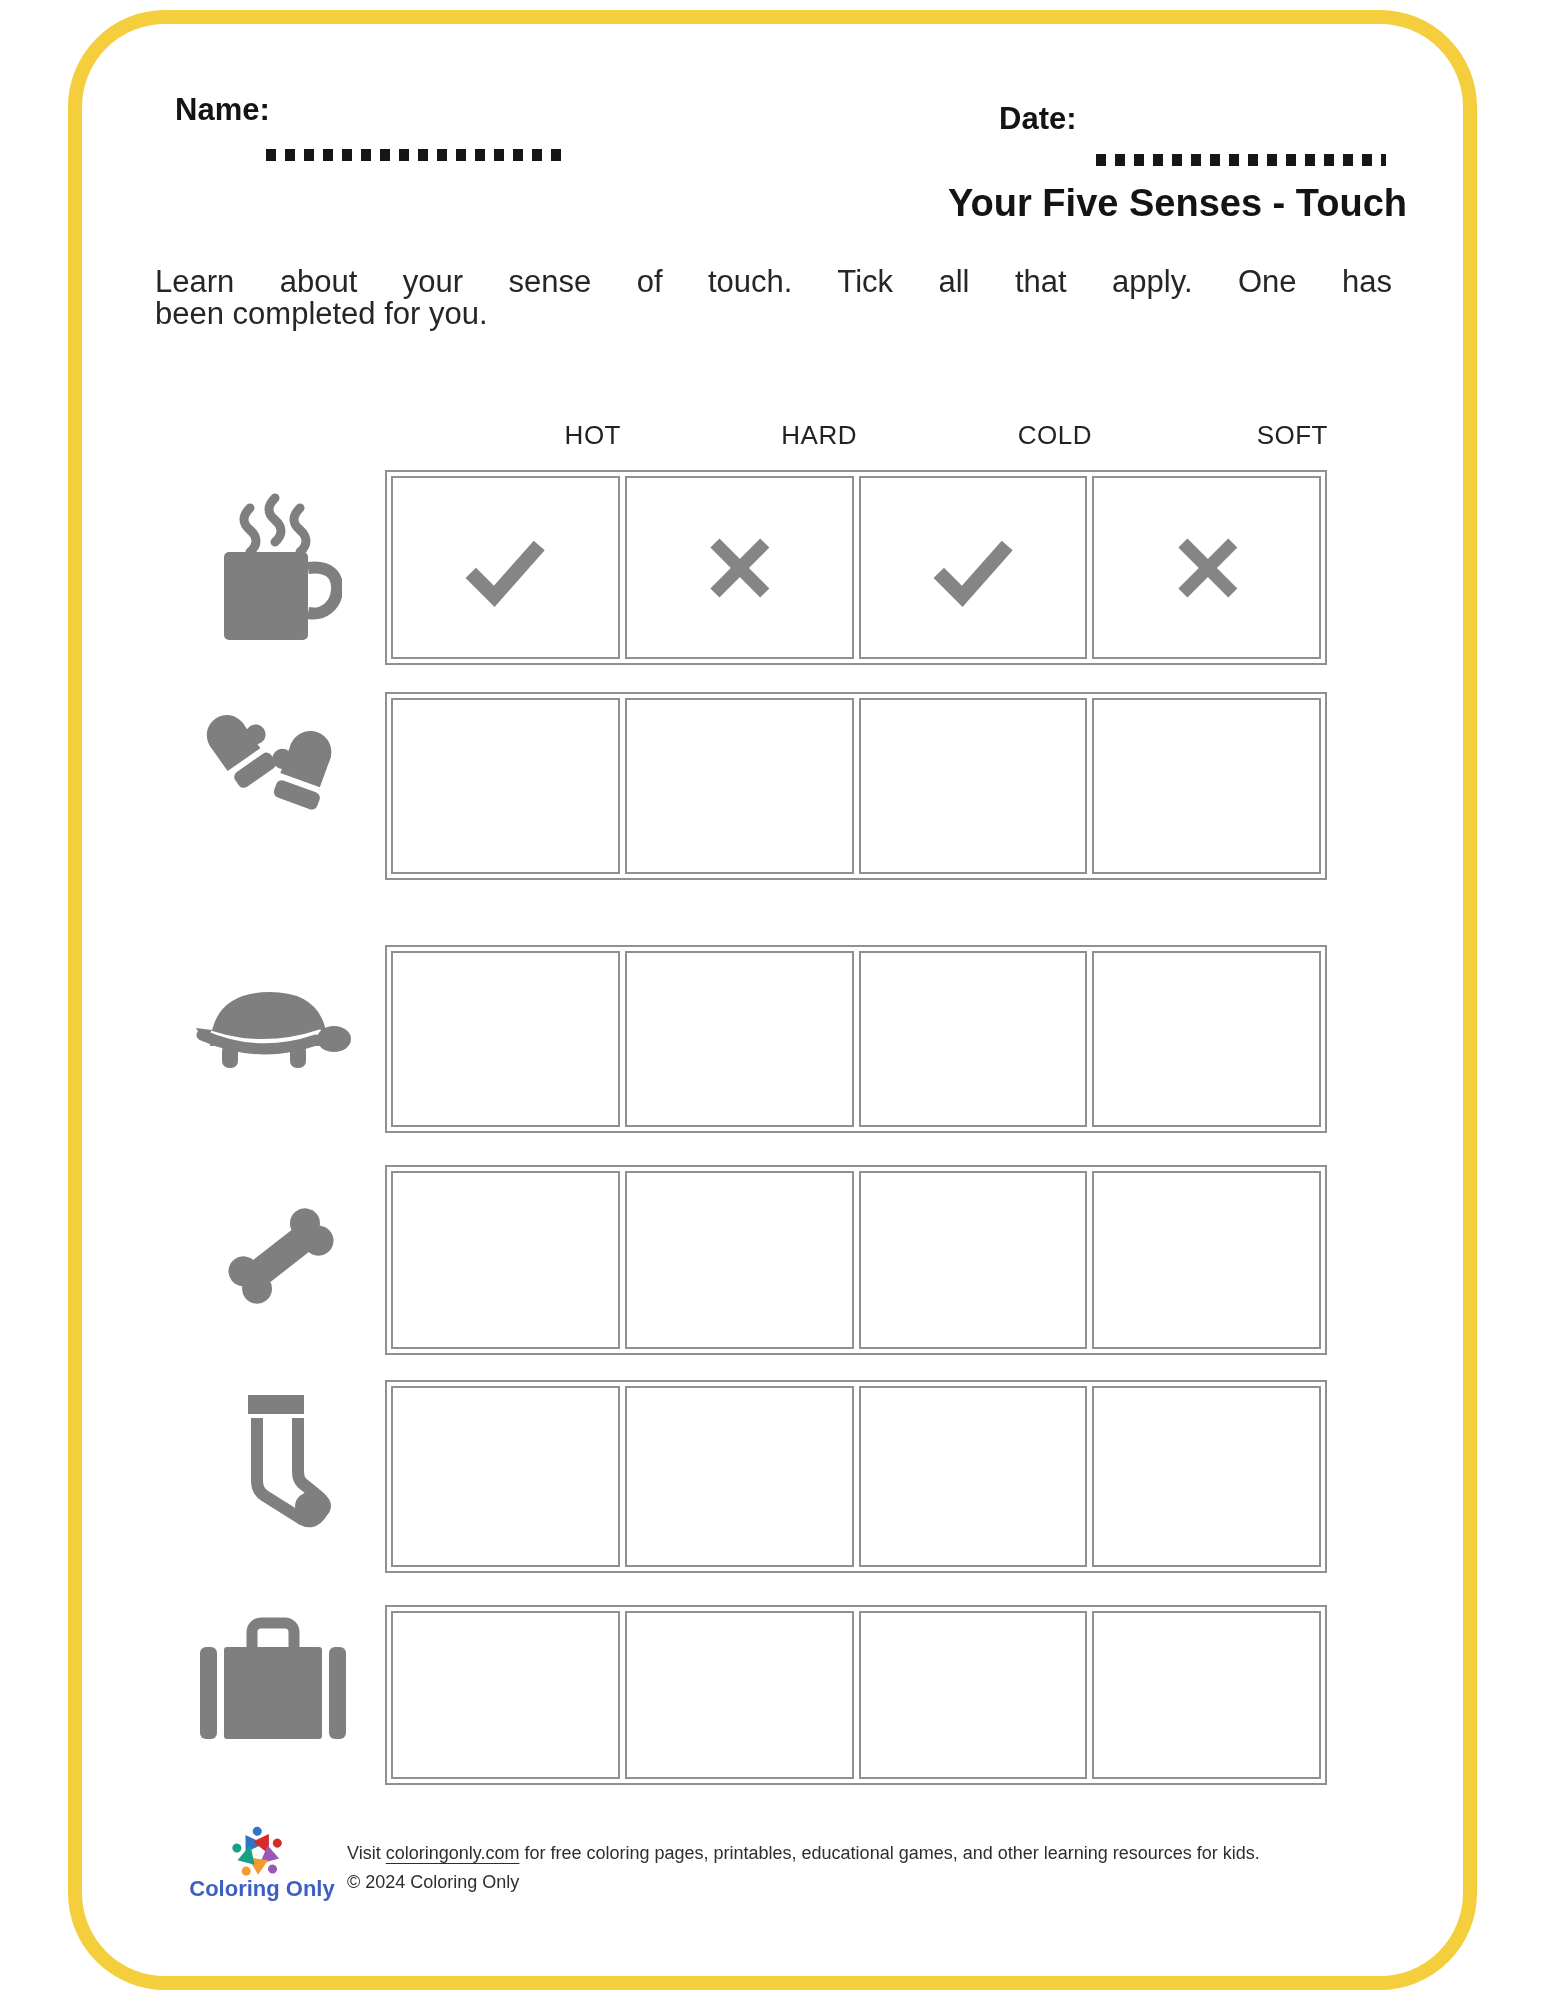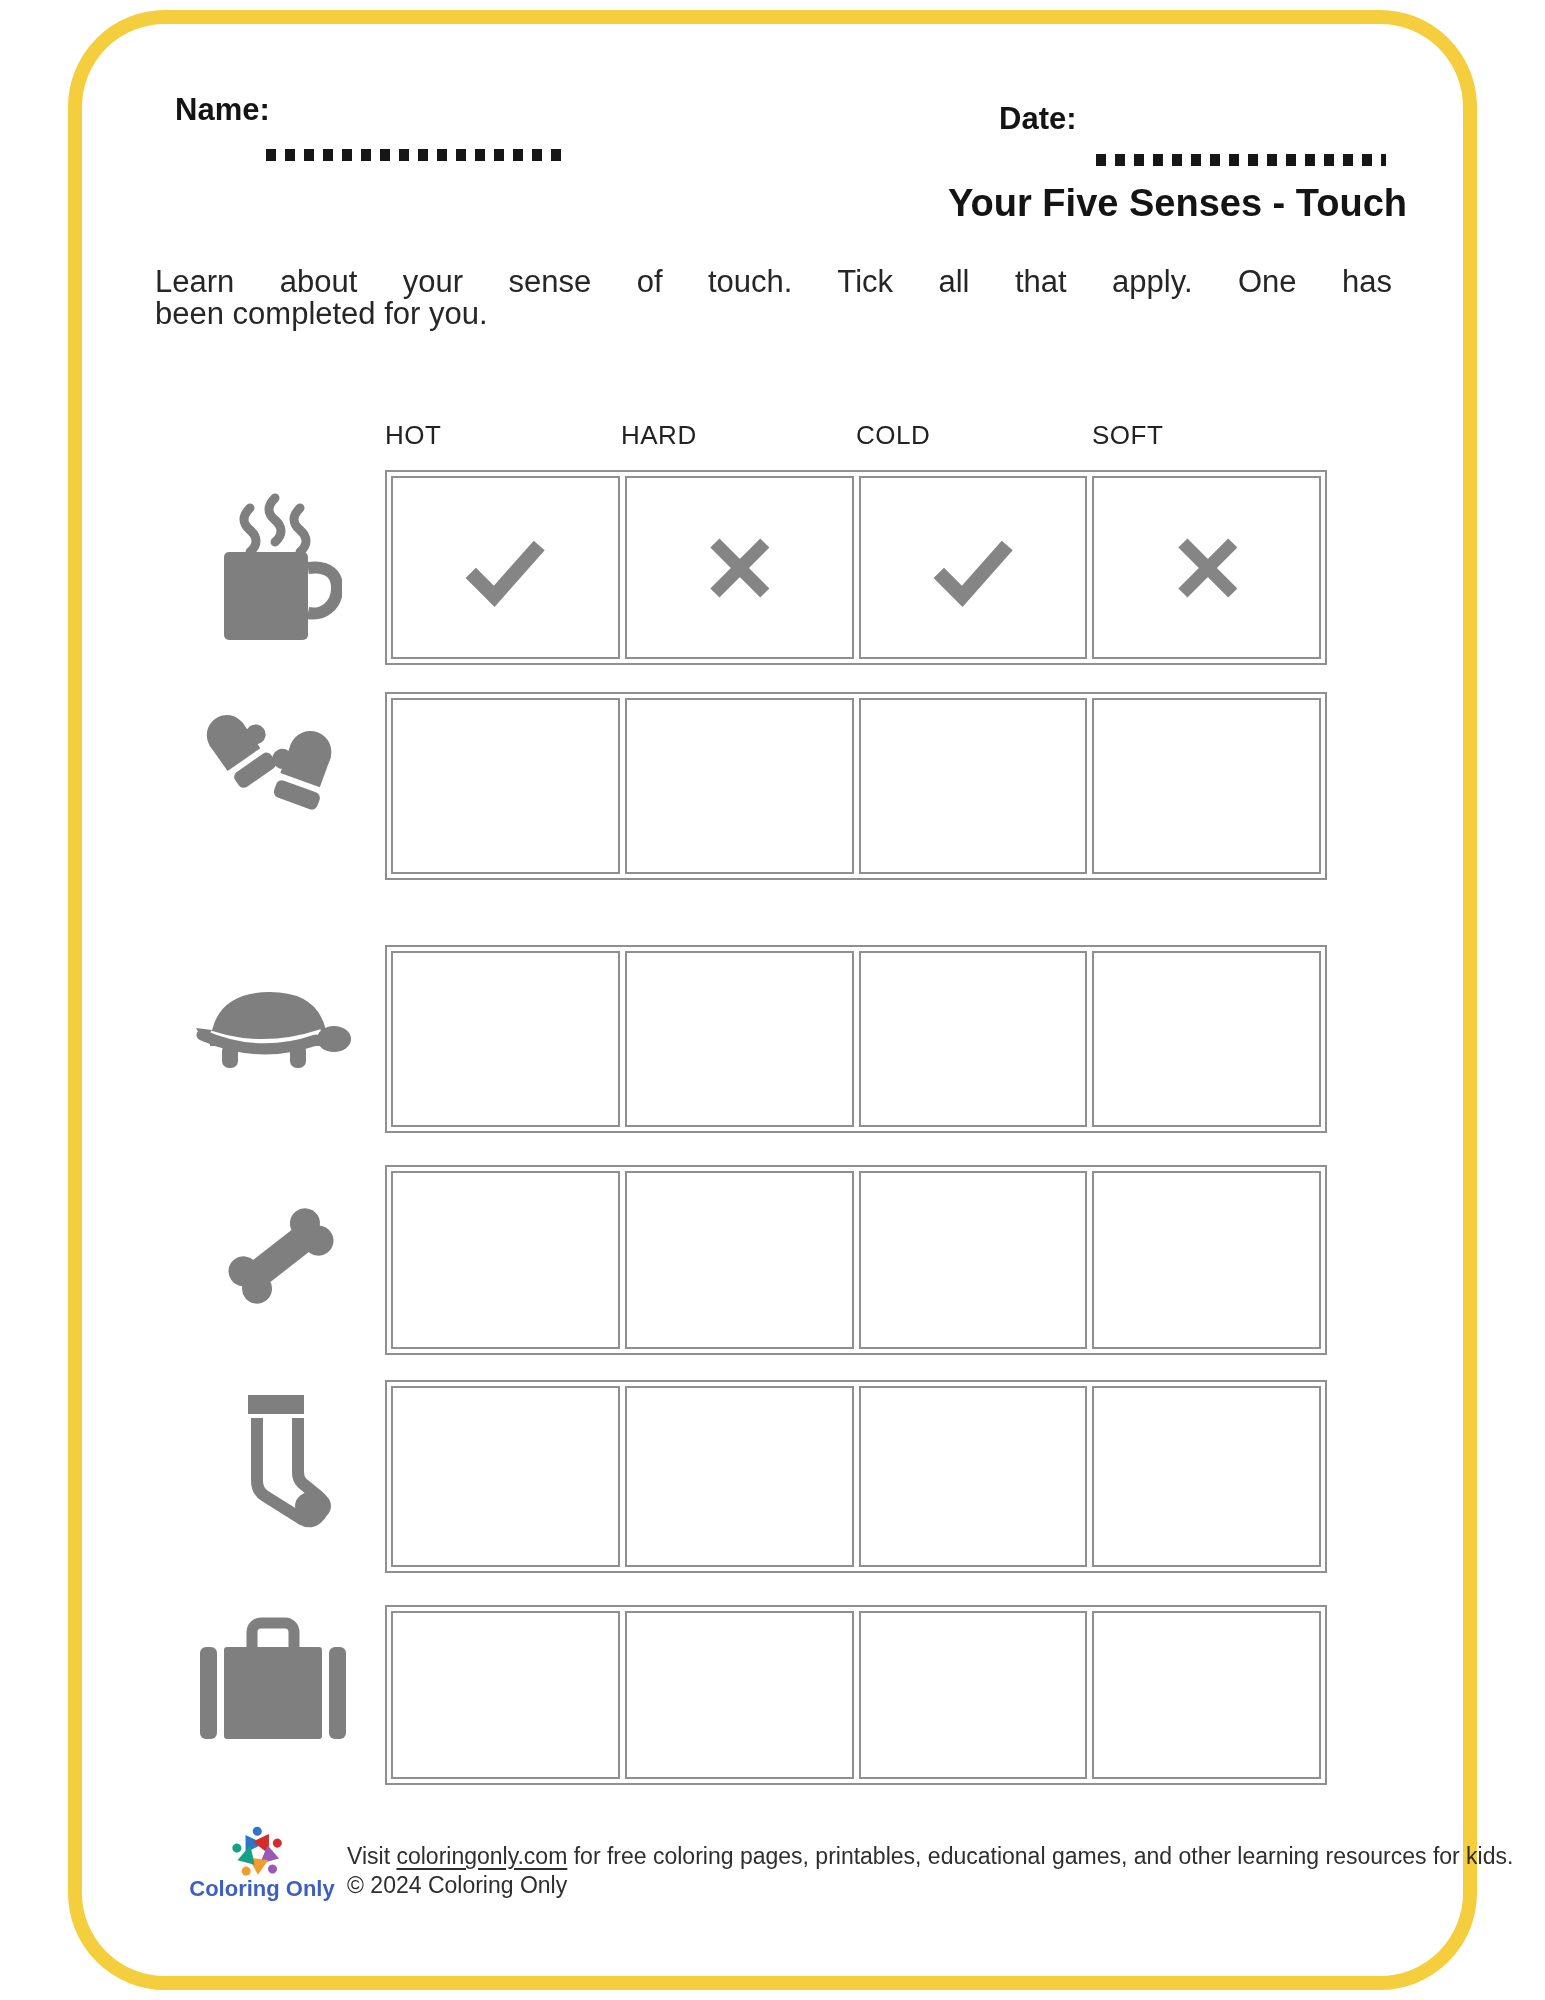--- a/index.html
+++ b/index.html
@@ -8,28 +8,28 @@
   .abs{position:absolute;}
   
   #frame-svg{position:absolute;left:0;top:0;pointer-events:none;}
   
   .field-label{font-weight:bold;font-size:31px;color:#141414;}
   .dotline{height:12px;background:repeating-linear-gradient(90deg,#161616 0 10px,transparent 10px 19px);}
   .page-title{font-size:38px;font-weight:bold;text-align:right;color:#141414;}
   .instr{font-size:31px;color:#262626;}
   .instr-justify{text-align:justify;text-align-last:justify;}
   
-  .col-header{position:absolute;top:420px;width:236px;text-align:left;
+  .col-header{position:absolute;top:420px;width:236px;text-align:right;
               font-size:26px;letter-spacing:.5px;color:#222;}
   .row-strip{position:absolute;left:385px;width:942px;box-sizing:border-box;
              border:2px solid #8f8f8f;padding:4px;display:flex;gap:5px;background:transparent;}
   .cell{flex:1;border:2px solid #8f8f8f;display:flex;align-items:center;justify-content:center;}
   .icon{position:absolute;}
   
-  .footer-text{font-size:23px;color:#2e2e2e;white-space:nowrap;}
+  .footer-text{font-size:18px;color:#2e2e2e;white-space:nowrap;}
   .footer-link{text-decoration:underline;text-underline-offset:4px;color:#2e2e2e;}
   .logo-text{font-size:22px;font-weight:bold;color:#3D5FC4;text-align:center;}
 </style>
 </head>
 <body>
 
 <svg id="frame-svg" width="1545" height="2000" viewBox="0 0 1545 2000">
   <path d="M 165 17 H 1380 A 90 90 0 0 1 1470 107 V 1893 A 90 90 0 0 1 1380 1983 H 165 A 90 90 0 0 1 75 1893 V 107 A 90 90 0 0 1 165 17 Z" fill="none" stroke="#F4CE3D" stroke-width="14"></path>
 </svg>
 

